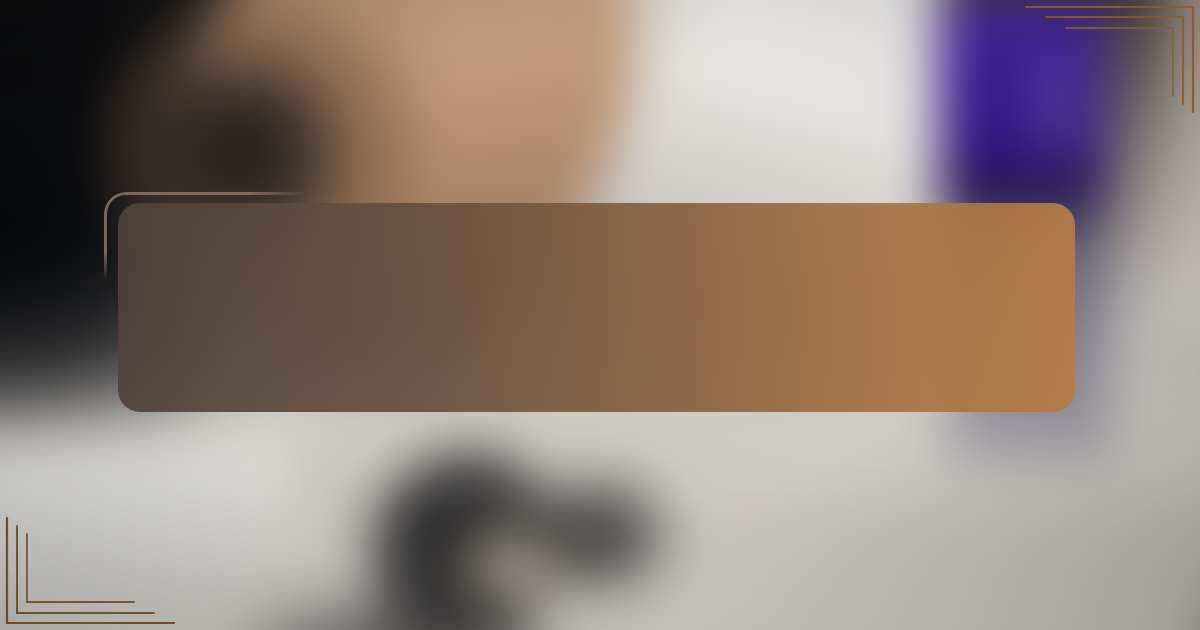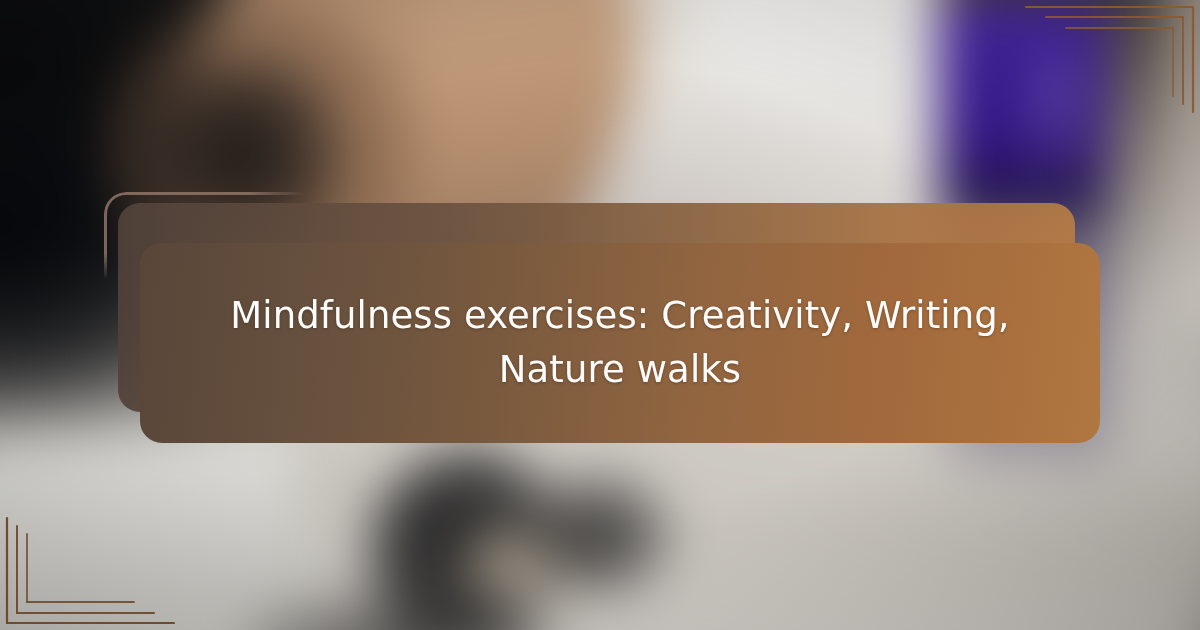--- a/index.html
+++ b/index.html
@@ -309,17 +309,14 @@
       <path d="M193 17 L193 104" stroke="#6b4526" stroke-width="2" fill="none" stroke-linecap="round" opacity="0.9"></path>
       <path d="M183 28 L76 28" stroke="#6b4526" stroke-width="1.8" fill="none" stroke-linecap="round" opacity="0.85"></path>
       <path d="M183 28 L183 96" stroke="#6b4526" stroke-width="1.8" fill="none" stroke-linecap="round" opacity="0.85"></path>
     </svg>
   </div>
 
   <div class="card-outline"></div>
 
   <div class="card-back"></div>
 
-  <div class="card-front">
-    <h1 class="card-title">Mindfulness exercises: Creativity, Writing, Nature walks</h1>
-  </div>
 
 </div>
 
 </body></html>

